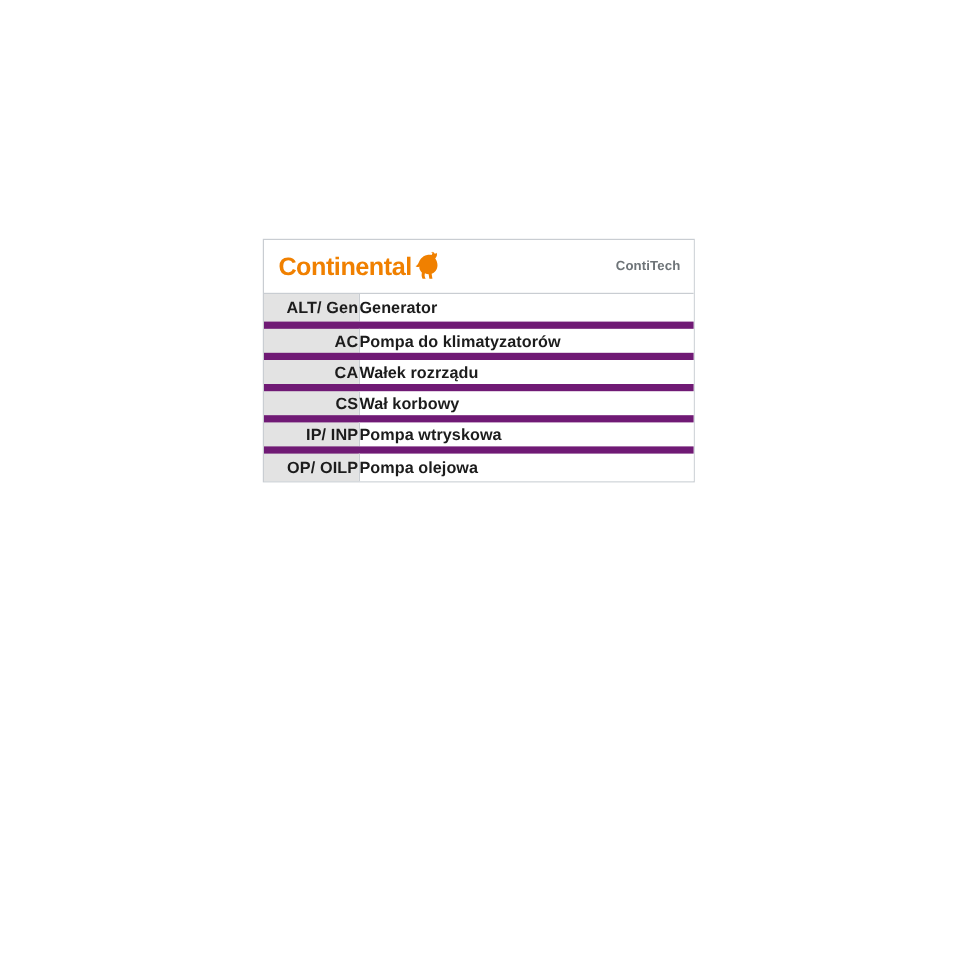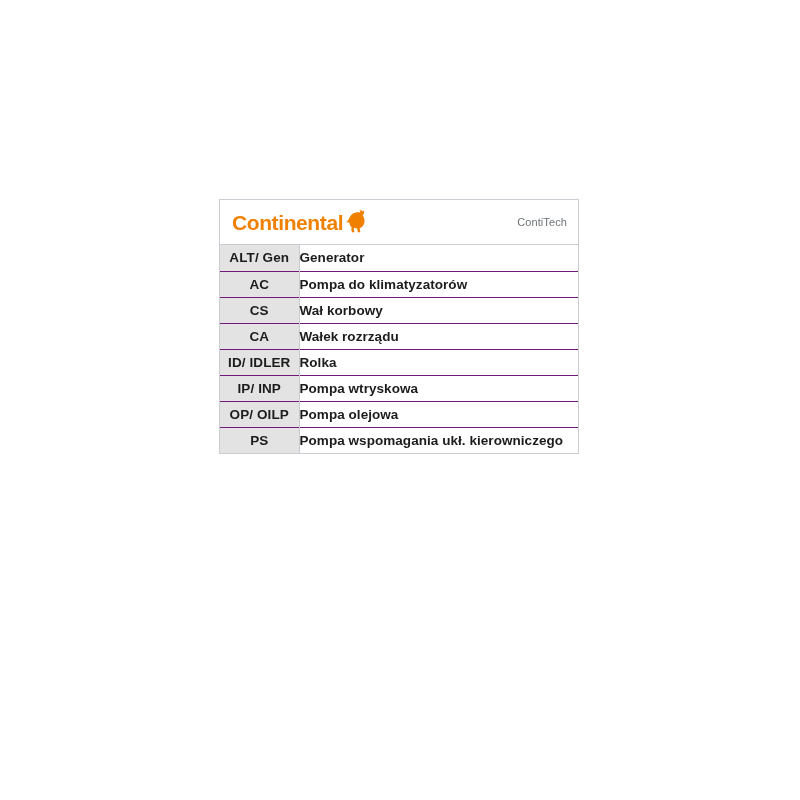--- a/index.html
+++ b/index.html
@@ -59,56 +59,56 @@
   .brand-horse {
     display: block;
     width: 22px;
     height: 24px;
     margin-bottom: 3px;
   }
 
   .brand-right {
     color: #6e7478;
     font-family: "Liberation Sans", sans-serif;
-    font-weight: normal;
+    font-weight: bold;
     font-size: 11px;
     letter-spacing: 0.1px;
     white-space: nowrap;
     text-align: right;
   }
 
   table.legend-table {
     width: 100%;
     border-collapse: collapse;
     table-layout: fixed;
   }
 
   table.legend-table tr {
     height: 26px;
   }
 
   table.legend-table td {
-    border-top: 1px solid #701a75;
+    border-top: 6px solid #701a75;
     font-size: 13.5px;
     color: #1c1c1c;
     font-weight: bold;
     padding: 0;
     vertical-align: middle;
     box-sizing: border-box;
   }
 
   table.legend-table tr:first-child td {
     border-top: none;
   }
 
   td.abbr-cell {
     width: 79px;
     background: #e3e3e3;
     border-right: 1px solid #c9cdd2;
-    text-align: center;
+    text-align: right;
     letter-spacing: 0.1px;
   }
 
   td.desc-cell {
     background: #ffffff;
     padding-left: 8px;
     letter-spacing: 0.05px;
     margin-left: 32px;
   }
 </style>
@@ -135,40 +135,32 @@
       <tbody>
         <tr>
           <td class="abbr-cell">ALT/ Gen</td>
           <td class="desc-cell">Generator</td>
         </tr>
         <tr>
           <td class="abbr-cell">AC</td>
           <td class="desc-cell">Pompa do klimatyzatorów</td>
         </tr>
         <tr>
-          <td class="abbr-cell">CS</td>
-          <td class="desc-cell">Wał korbowy</td>
-        </tr>
-        <tr>
           <td class="abbr-cell">CA</td>
           <td class="desc-cell">Wałek rozrządu</td>
         </tr>
         <tr>
-          <td class="abbr-cell">ID/ IDLER</td>
-          <td class="desc-cell">Rolka</td>
+          <td class="abbr-cell">CS</td>
+          <td class="desc-cell">Wał korbowy</td>
         </tr>
         <tr>
           <td class="abbr-cell">IP/ INP</td>
           <td class="desc-cell">Pompa wtryskowa</td>
         </tr>
         <tr>
           <td class="abbr-cell">OP/ OILP</td>
           <td class="desc-cell">Pompa olejowa</td>
         </tr>
-        <tr>
-          <td class="abbr-cell">PS</td>
-          <td class="desc-cell">Pompa wspomagania ukł. kierowniczego</td>
-        </tr>
       </tbody>
     </table>
 
   </div>
 </div>
 
 </body></html>

